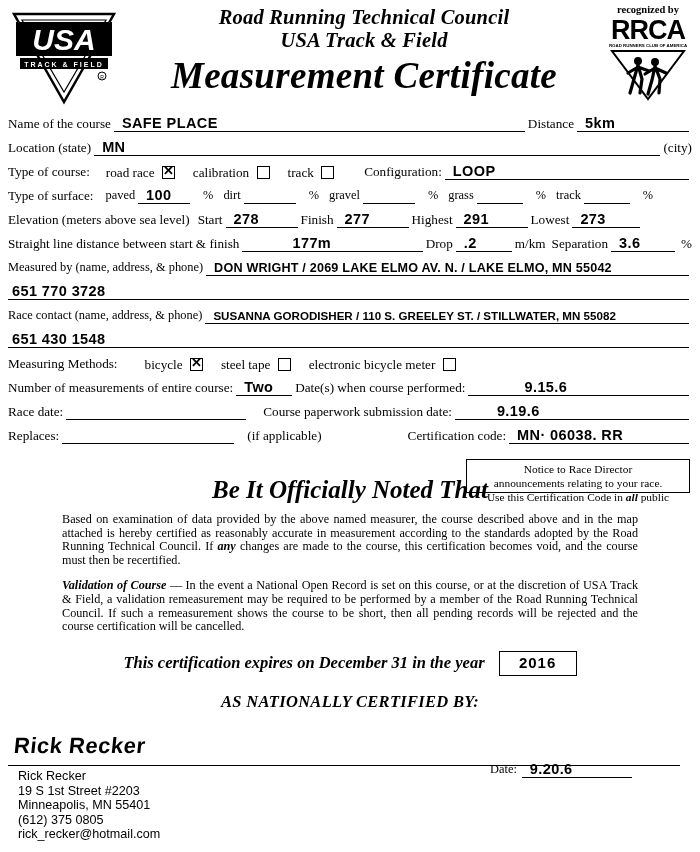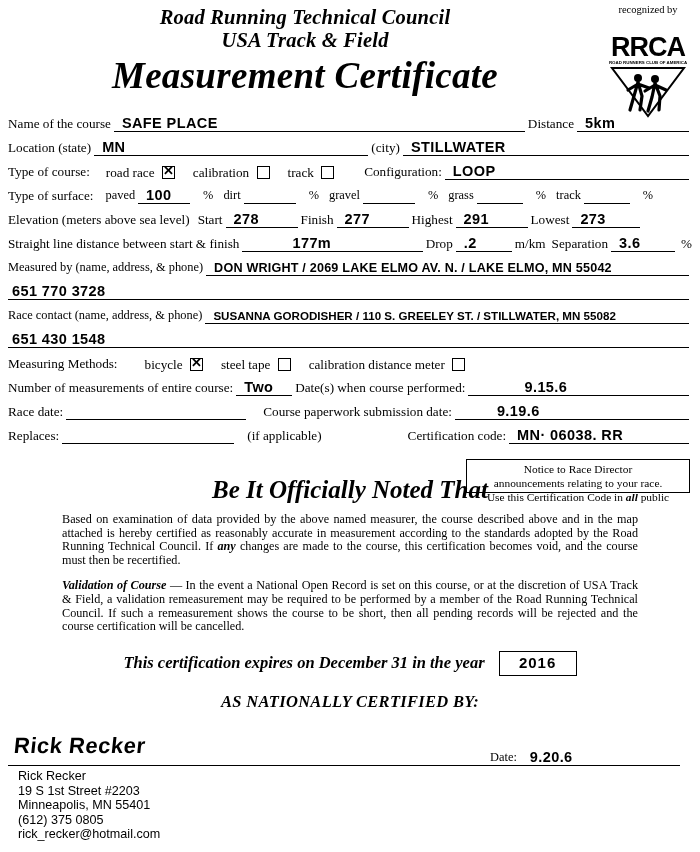--- a/index.html
+++ b/index.html
@@ -34,22 +34,22 @@
   }
   .title-main {
     font-family: "Liberation Serif", serif;
     font-weight: bold; font-style: italic;
     font-size: 37px; line-height: 44px;
     margin-top: 2px;
     letter-spacing: .3px;
   }
   .recognized {
     font-family: "Liberation Serif", serif;
-    font-weight: normal; font-size: 10.5px;
-    line-height: 12px; margin-bottom: 18px;
+    font-weight: bold; font-size: 10.5px;
+    line-height: 12px; margin-bottom: 1px;
   }
   .rrca-word {
     font-family: "Liberation Sans", sans-serif;
     font-weight: bold; font-size: 27px; line-height: 26px;
     letter-spacing: -1px;
   }
   .rrca-sub { font-size: 4.4px; line-height: 6px; font-family:"Liberation Sans",sans-serif; font-weight:bold; }
 
   
   .form {
@@ -190,37 +190,49 @@
   }
   .sig-info {
     position: absolute;
     left: 18px; top: 34px;
     font-family: "Liberation Sans", sans-serif;
     font-size: 12.6px;
     line-height: 14.6px;
   }
   .date-wrap {
     position: absolute;
-    left: 490px; top: 12px;
+    left: 490px; top: 24px;
     display: flex; align-items: flex-end;
   }
   .date-lbl { font-size: 12.4px; padding-bottom: 1px; }
   .date-fill {
     border-bottom: 1.4px solid #000;
     width: 110px; margin-left: 5px;
     padding-left: 8px;
   }
 </style>
 </head>
 <body>
 
 <div class="page">
 
   <div class="header">
 
+    <div class="logo-usatf">
+      <svg width="112" height="100" viewBox="0 0 112 100">
+        <polygon points="6,8 106,8 56,96" fill="none" stroke="#000" stroke-width="2.5"></polygon>
+        <polygon points="14,14 98,14 56,86" fill="none" stroke="#000" stroke-width="1.2"></polygon>
+        <rect x="8" y="16" width="96" height="34" fill="#000"></rect>
+        <text x="56" y="44" font-family="Liberation Sans, sans-serif" font-size="30" font-weight="bold" font-style="italic" fill="#fff" text-anchor="middle">USA</text>
+        <rect x="12" y="52" width="88" height="11" fill="#000"></rect>
+        <text x="56" y="60.5" font-family="Liberation Sans, sans-serif" font-size="7" font-weight="bold" fill="#fff" text-anchor="middle" letter-spacing="2">TRACK &amp; FIELD</text>
+        <circle cx="94" cy="70" r="4" fill="none" stroke="#000" stroke-width="1"></circle>
+        <text x="94" y="73" font-family="Liberation Sans, sans-serif" font-size="5" fill="#000" text-anchor="middle">R</text>
+      </svg>
+    </div>
 
     <div class="title-block">
       <div class="title-line1">Road Running Technical Council</div>
       <div class="title-line2">USA Track &amp; Field</div>
       <div class="title-main">Measurement Certificate</div>
     </div>
 
     <div class="logo-rrca">
       <div class="recognized">recognized by</div>
       <div class="rrca-word">RRCA</div>
@@ -249,23 +261,20 @@
         <span class="hw">5km</span>
       </span>
     </div>
 
     <div class="row">
       <span class="lbl">Location (state)</span>
       <span class="fill" style="flex:1 1 46%;">
         <span class="hw">MN</span>
       </span>
       <span class="lbl">(city)</span>
-      <span class="fill" style="flex:1 1 48%;">
-        <span class="hw">STILLWATER</span>
-      </span>
     </div>
 
     <div class="row">
       <span class="lbl" style="margin-right:16px;">Type of course:</span>
       <span class="opt">
         <span class="lbl">road race</span>
         <span class="cbox checked"></span>
       </span>
       <span class="opt">
         <span class="lbl">calibration</span>
@@ -382,21 +391,21 @@
       <span class="lbl" style="margin-right:27px;">Measuring Methods:</span>
       <span class="opt">
         <span class="lbl">bicycle</span>
         <span class="cbox checked"></span>
       </span>
       <span class="opt">
         <span class="lbl">steel tape</span>
         <span class="cbox"></span>
       </span>
       <span class="opt">
-        <span class="lbl">calibration distance meter</span>
+        <span class="lbl">electronic bicycle meter</span>
         <span class="cbox"></span>
       </span>
     </div>
 
     <div class="row">
       <span class="lbl">Number of measurements of entire course:</span>
       <span class="fill" style="flex:0 0 56px;">
         <span class="hw">Two</span>
       </span>
       <span class="lbl">Date(s) when course performed:</span>

